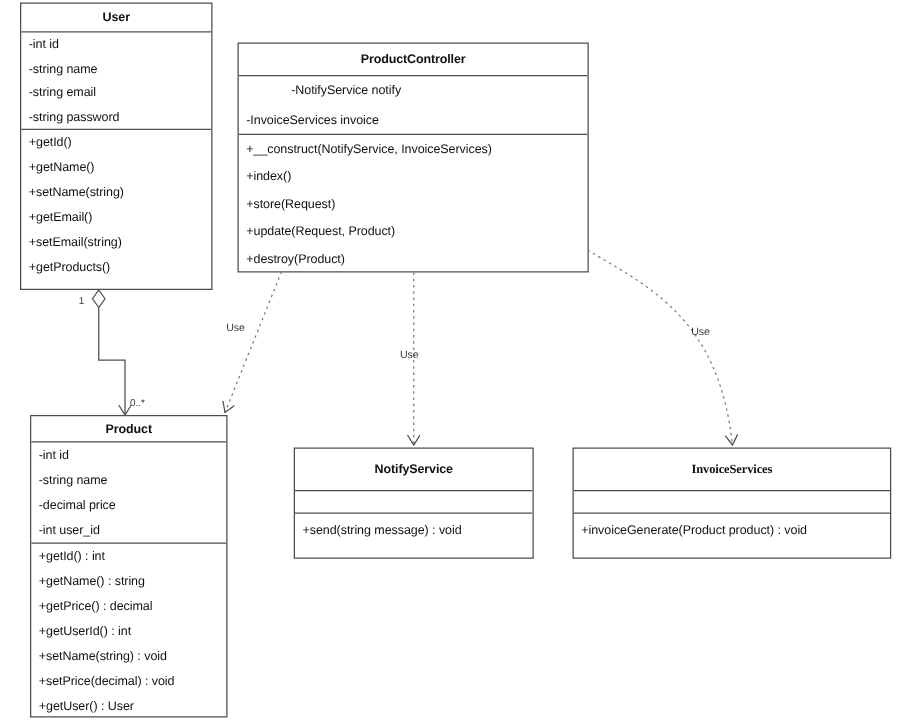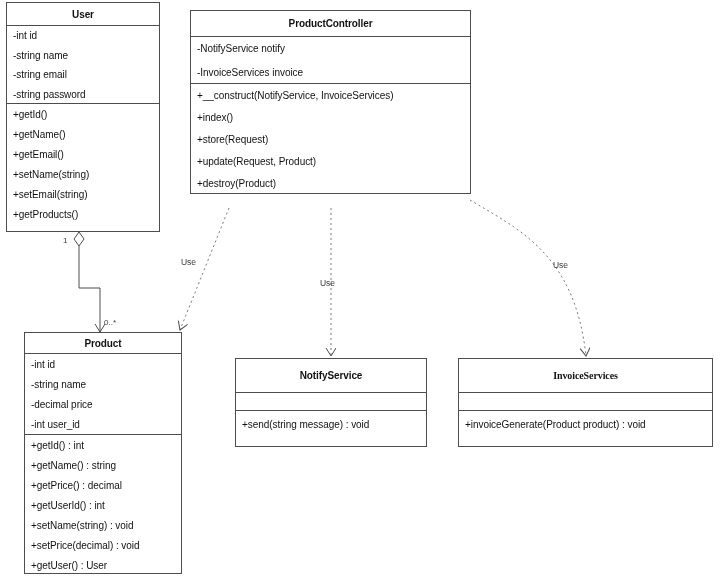--- a/index.html
+++ b/index.html
@@ -102,42 +102,42 @@
     <path d="M470,200 C520,230 575,255 586,356" fill="none" stroke="#7a7a7a" stroke-width="1" stroke-dasharray="2,3" marker-end="url(#openArrow)"></path>
   </svg>
 
   <div class="mult-label" style="left:63px; top:236px;">1</div>
   <div class="mult-label" style="left:104px; top:318px;">0..*</div>
 
   <div class="edge-label" style="left:181px; top:257px;">Use</div>
   <div class="edge-label" style="left:320px; top:278px;">Use</div>
   <div class="edge-label" style="left:553px; top:260px;">Use</div>
 
-  <div class="umlclass" style="left:6px; top:2px; width:154px; height:230px;">
+  <div class="umlclass" style="left:16px; top:2px; width:154px; height:230px;">
     <div class="cls-title" style="height:22px;">User</div>
     <div class="compartment" style="height:78px;">
       <div class="member" style="height:19.5px;">-int id</div>
       <div class="member" style="height:19.5px;">-string name</div>
       <div class="member" style="height:19.5px;">-string email</div>
       <div class="member" style="height:19.5px;">-string password</div>
     </div>
     <div class="compartment" style="height:158px;">
       <div class="member" style="height:20px;">+getId()</div>
       <div class="member" style="height:20px;">+getName()</div>
+      <div class="member" style="height:20px;">+setName(string)</div>
       <div class="member" style="height:20px;">+getEmail()</div>
-      <div class="member" style="height:20px;">+setName(string)</div>
       <div class="member" style="height:20px;">+setEmail(string)</div>
       <div class="member" style="height:20px;">+getProducts()</div>
     </div>
   </div>
 
-  <div class="umlclass" style="left:190px; top:10px; width:281px; height:184px;">
+  <div class="umlclass" style="left:190px; top:34px; width:281px; height:184px;">
     <div class="cls-title" style="height:25px;">ProductController</div>
     <div class="compartment" style="height:47px;">
-      <div class="member" style="height:23.5px;">-NotifyService notify</div>
+      <div class="member" style="height:23.5px;margin-left:36px;">-NotifyService notify</div>
       <div class="member" style="height:23.5px;">-InvoiceServices invoice</div>
     </div>
     <div class="compartment" style="height:111px;">
       <div class="member" style="height:22px;">+__construct(NotifyService, InvoiceServices)</div>
       <div class="member" style="height:22px;">+index()</div>
       <div class="member" style="height:22px;">+store(Request)</div>
       <div class="member" style="height:22px;">+update(Request, Product)</div>
       <div class="member" style="height:22px;">+destroy(Product)</div>
     </div>
   </div>

